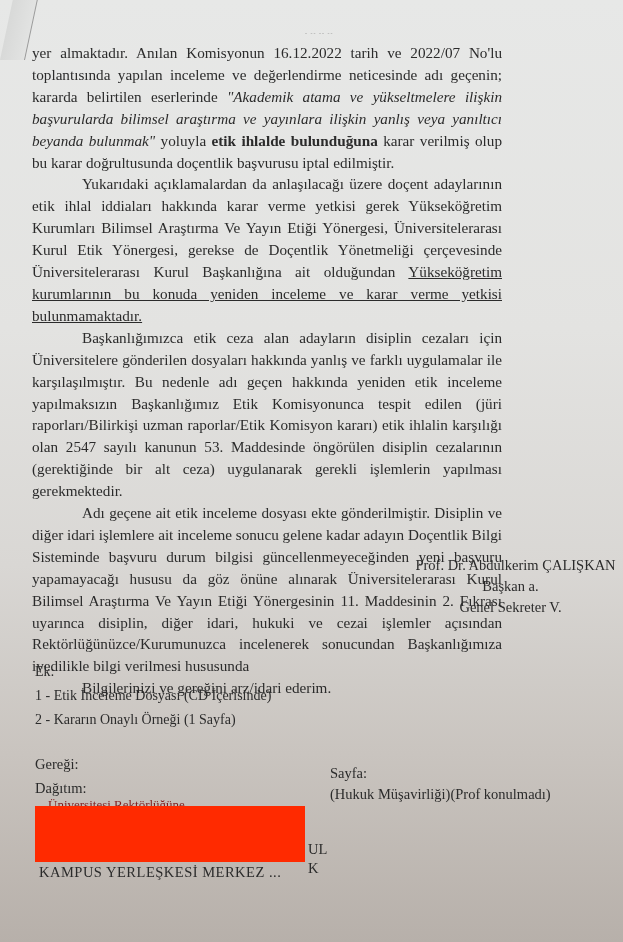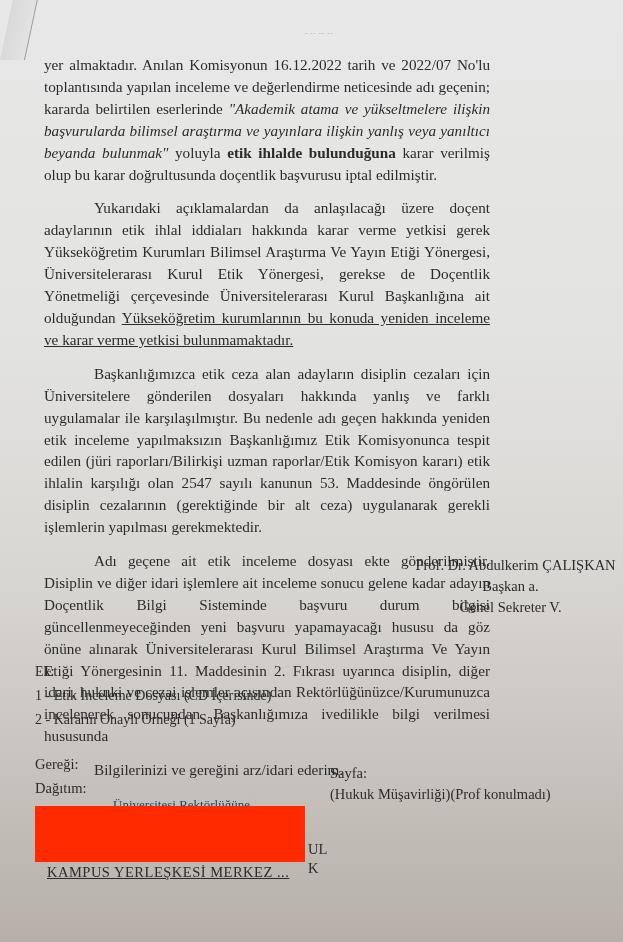--- a/index.html
+++ b/index.html
@@ -13,40 +13,40 @@
     position:absolute; left:0; top:0; width:24px; height:60px;
     border-right:1px solid #9a9a9a;
     transform: skewX(-12deg); transform-origin: bottom left;
     background: linear-gradient(90deg, #d8d9d8, #e2e3e2);
   }
   .page-mark { position:absolute; left:305px; top:30px; font-size:6px; color:#9a9a9a; letter-spacing:1px; }
   .body-text {
     position:absolute; left:32px; top:42px; width:470px;
     font-size:15.2px; line-height:21.9px; text-align:justify;
   }
-  .body-text p { margin:12px; }
+  .body-text p { margin:0; }
   .indent { text-indent:50px; }
   .quote { font-style:italic; }
   .bold { font-weight:bold; }
   .underline { text-decoration:underline; }
   .closing { margin-top:0; }
   .signature {
     position:absolute; left:398px; top:555px; width:225px; text-align:center;
     font-size:14.5px; line-height:21px;
   }
   .signature div:first-child { text-align:center; padding-left:10px; }
   .attachments {
     position:absolute; left:35px; top:660px; font-size:14px; line-height:24px;
   }
   .distribution {
     position:absolute; left:35px; top:752px; font-size:14.5px; line-height:24px; width:280px;
   }
   .dist-partial { color:#444; font-size:13px; line-height:18px; }
-  .dist-recipient-top { margin-top:-4px; color:#0c4a6e;text-align:center; }
-  .dist-kampus { position:absolute; left:12px; top:108px; white-space:nowrap; letter-spacing:0.5px;text-decoration:underline; }
+  .dist-recipient-top { margin-top:-4px; color:#7f1d1d; }
+  .dist-kampus { position:absolute; left:4px; top:108px; white-space:nowrap; letter-spacing:0.5px; }
   .dist-tail1 { position:absolute; left:273px; top:85px; }
   .dist-tail2 { position:absolute; left:273px; top:104px; }
   .info {
     position:absolute; left:330px; top:763px; font-size:14.5px; line-height:21px;
   }
   .redaction {
     position:absolute; left:35px; top:806px; width:270px; height:56px;
     background:#ff2a00;
   }
 </style>

